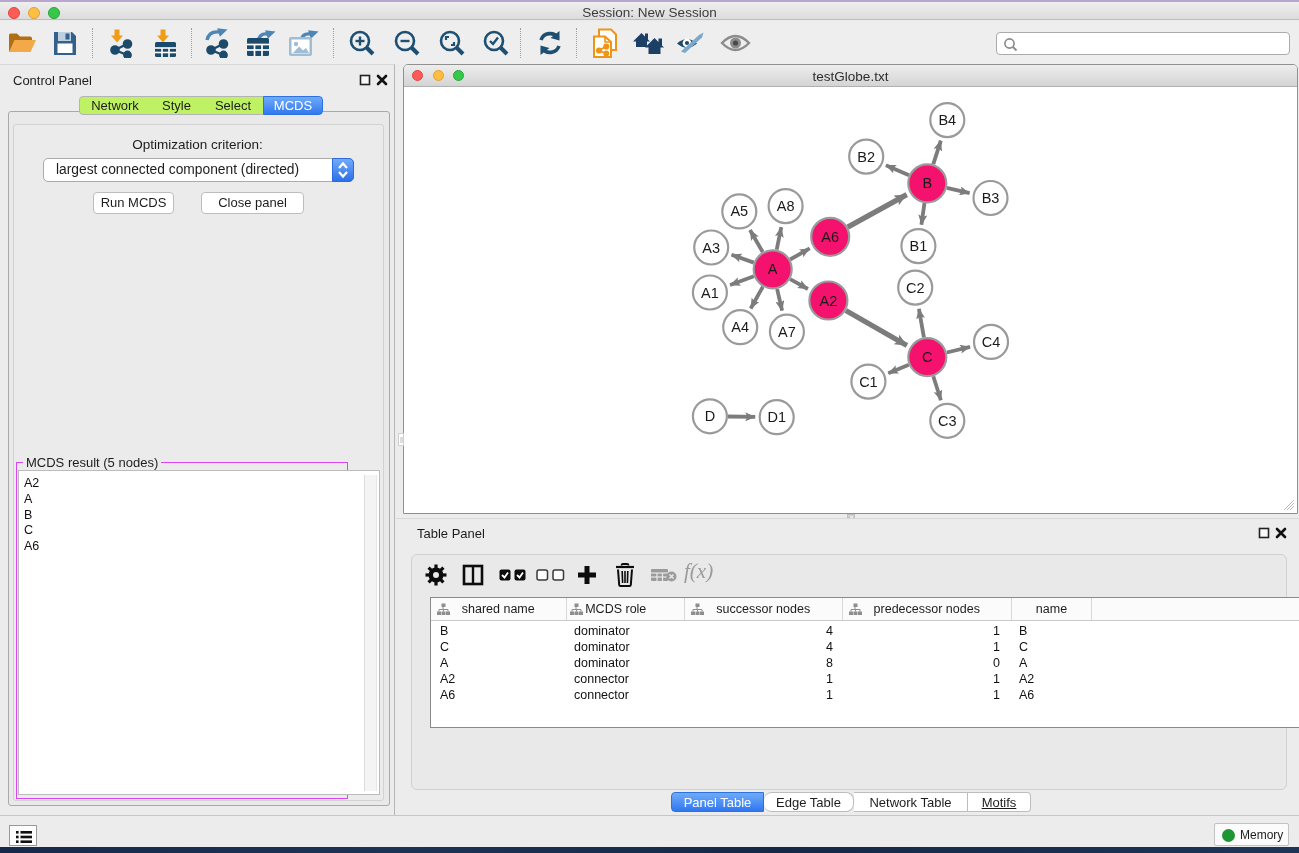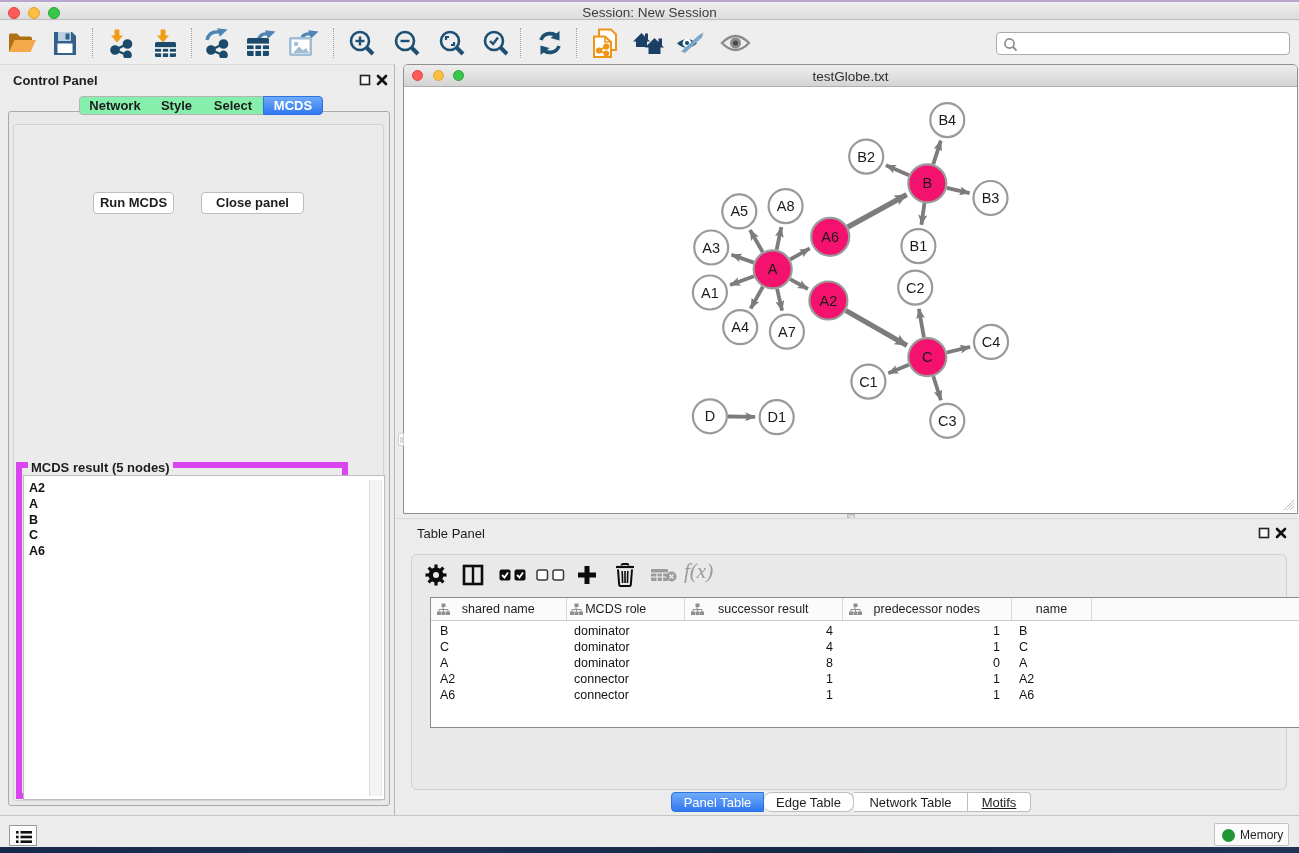--- a/index.html
+++ b/index.html
@@ -18,47 +18,47 @@
   font-size:13.5px; color:#3c3c3c; }
 
 .toolbar { position:absolute; left:0; top:22px; width:1299px; height:42px; background:#eeeeee; }
 .tsep { position:absolute; top:6px; height:30px; width:0;
   border-left:1px dotted #9f9f9f; }
 .ticon { position:absolute; }
 .search { position:absolute; left:996px; top:10px; width:294px; height:23px; background:#ffffff;
   border:1px solid #ababab; border-radius:4px; }
 
 .leftpanel { position:absolute; left:0; top:64px; width:395px; height:751px;
-  background:#ececec; border-right:1px solid #b5b5b5; border-top:1px solid #d9d9d9;font-weight:bold;}
+  background:#ececec; border-right:1px solid #b5b5b5; border-top:1px solid #d9d9d9;}
 .cphead { position:absolute; left:13px; top:8px; font-size:13px; color:#1d1d1d; }
 .tabbox { position:absolute; left:8px; top:45.5px; width:382px; height:695px;
   border:1px solid #a9a9a9; border-radius:3px; background:#e9e9e9; }
 .innerbox { position:absolute; left:13px; top:59px; width:371px; height:677px;
   border:1px solid #d2d2d2; border-radius:3px; background:#ebebeb; }
 .tab { position:absolute; top:31px; height:19px; font-size:13px; color:#1d1d1d;
-  background:#86efac; border:1px solid #b4b4b4; text-align:center; line-height:18px; }
+  background:#bef264; border:1px solid #b4b4b4; text-align:center; line-height:18px; }
 .tab.t1 { left:79px;  width:72px; border-radius:4px 0 0 4px; }
 .tab.t2 { left:150px; width:54px; border-left:none; }
 .tab.t3 { left:203px; width:61px; border-left:none; }
 .tab.t4 { left:263px; width:60px; border-radius:0 4px 4px 0; border:1px solid #2e72e2;
   background:linear-gradient(#6fabf9,#3178f0); color:#ffffff; }
 .optlabel { position:absolute; left:0px; top:72px; width:395px; text-align:center;
   font-size:13.5px; color:#1d1d1d; }
 .combo { position:absolute; left:43px; top:93px; width:311px; height:24px; background:#ffffff;
   border:1px solid #ababab; border-radius:5px; font-size:13.8px; color:#1d1d1d;
   line-height:22px; padding-left:12px; }
 .spin { position:absolute; right:-1px; top:-1px; width:22px; height:24px;
   background:linear-gradient(#70acfa,#2d6fe8); border-radius:0 5px 5px 0;
   border:1px solid #2d6add; }
 .btn { position:absolute; height:22px; background:#ffffff; border:1px solid #bdbdbd;
   border-radius:4px; font-size:13px; color:#1d1d1d; text-align:center; line-height:20px; }
 .btn.run { left:93px; top:127px; width:81px; }
 .btn.cls { left:201px; top:127px; width:103px; }
 .grpbox { position:absolute; left:16px; top:396.5px; width:332px; height:337px;
-  border:6px solid #d946ef; }
+  border:1px solid #d946ef; }
 .grplabel { position:absolute; left:6px; top:-8px; background:#ebebeb; padding:0 3px;
   font-size:13px; color:#1d1d1d; }
 .mlist { position:absolute; left:1px; top:7px; width:361.5px; height:325px; background:#ffffff;
   border:1px solid #bcbcbc; font-size:12.5px; color:#111; line-height:15.8px;
   padding:5.5px 0 0 5px; }
 .mscroll { position:absolute; right:2px; top:4px; width:13px; height:316px;
   background:#f4f4f4; border-left:1px solid #dcdcdc; border-right:1px solid #e6e6e6; }
 
 .netwin { position:absolute; left:403px; top:64px; width:895px; height:450px;
   border:1px solid #909090; border-radius:5px 5px 0 0; background:#ffffff; }
@@ -285,20 +285,29 @@
   </svg>
   <svg class="abs" style="left:376px;top:9px" width="12" height="12" viewBox="0 0 12 12">
     <path d="M2,2 L10,10 M10,2 L2,10" stroke="#111" stroke-width="2.6" stroke-linecap="round"></path>
   </svg>
   <div class="tabbox"></div>
   <div class="innerbox"></div>
   <div class="tab t1">Network</div>
   <div class="tab t2">Style</div>
   <div class="tab t3">Select</div>
   <div class="tab t4">MCDS</div>
+  <div class="optlabel">Optimization criterion:</div>
+  <div class="combo">largest connected component (directed)
+    <div class="spin">
+      <svg style="position:absolute;left:3px;top:2px" width="14" height="18" viewBox="0 0 14 18">
+        <path d="M3,7 L7,2.5 L11,7" fill="none" stroke="#ffffff" stroke-width="2.2"></path>
+        <path d="M3,11 L7,15.5 L11,11" fill="none" stroke="#ffffff" stroke-width="2.2"></path>
+      </svg>
+    </div>
+  </div>
   <div class="btn run">Run MCDS</div>
   <div class="btn cls">Close panel</div>
   <div class="grpbox">
     <div class="grplabel">MCDS result (5 nodes)</div>
     <div class="mlist">A2<br>A<br>B<br>C<br>A6
       <div class="mscroll"></div>
     </div>
   </div>
 </div>
 <div class="netwin">
@@ -498,21 +507,21 @@
       <div class="th" style="left:254px;width:157.5px">
           <svg width="13" height="13" viewBox="0 0 13 13">
             <g fill="#8e8e8e">
               <rect x="4.5" y="0.5" width="4" height="3.5"></rect>
               <rect x="0" y="8.5" width="4" height="3.5"></rect>
               <rect x="4.5" y="8.5" width="4" height="3.5"></rect>
               <rect x="9" y="8.5" width="4" height="3.5"></rect>
               <path d="M6,4 L6,6 M2,8.5 L2,6.5 L11,6.5 L11,8.5 M6.5,6 L6.5,8.5" stroke="#8e8e8e" stroke-width="1" fill="none"></path>
             </g>
           </svg>
-          <span>successor result</span>
+          <span>successor nodes</span>
         </div>
       <div class="th" style="left:411.5px;width:169.5px">
           <svg width="13" height="13" viewBox="0 0 13 13">
             <g fill="#8e8e8e">
               <rect x="4.5" y="0.5" width="4" height="3.5"></rect>
               <rect x="0" y="8.5" width="4" height="3.5"></rect>
               <rect x="4.5" y="8.5" width="4" height="3.5"></rect>
               <rect x="9" y="8.5" width="4" height="3.5"></rect>
               <path d="M6,4 L6,6 M2,8.5 L2,6.5 L11,6.5 L11,8.5 M6.5,6 L6.5,8.5" stroke="#8e8e8e" stroke-width="1" fill="none"></path>
             </g>

